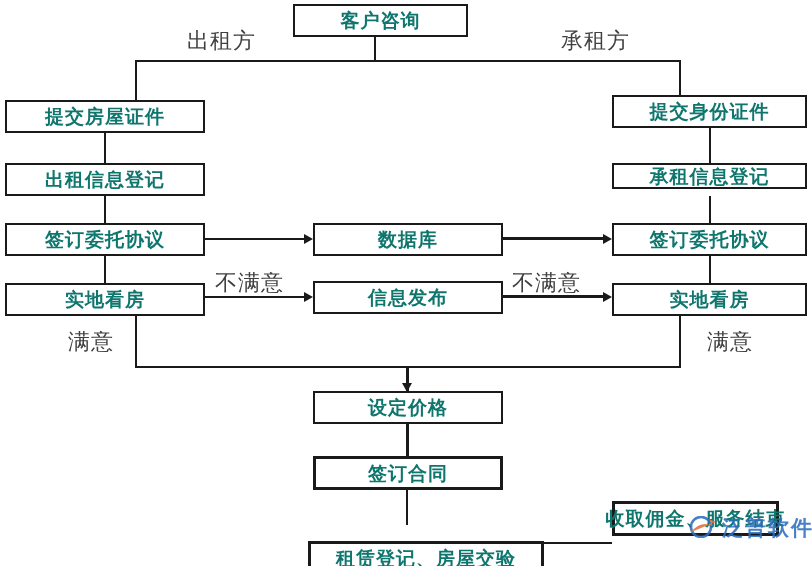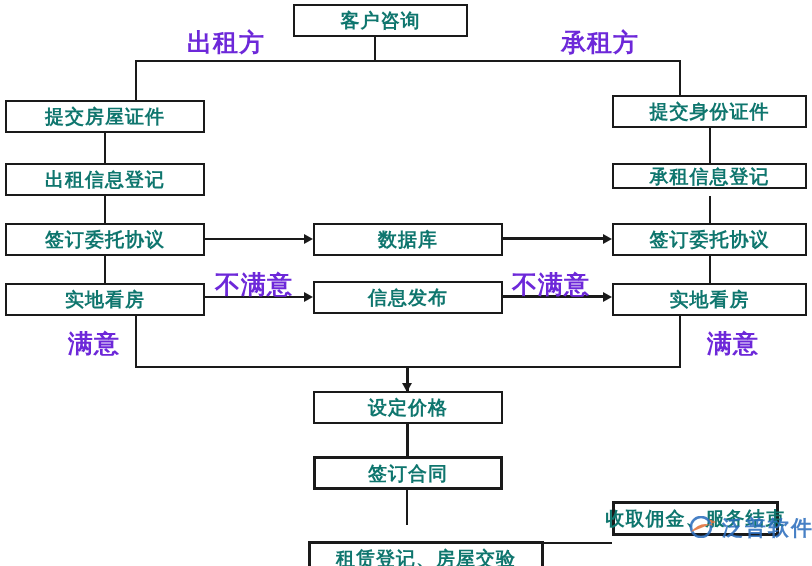--- a/index.html
+++ b/index.html
@@ -34,23 +34,23 @@
   .node-label {
     font-size: 19px;
     line-height: 1;
     font-weight: bold;
   }
   .node.thick {
     border-width: 3px;
   }
   .free-label {
     position: absolute;
-    color: #6d28d9;
-    font-weight: bold;
-    font-size: 25px;
+    color: #404040;
+    font-weight: normal;
+    font-size: 22px;
     letter-spacing: 1px;
     z-index: 4;
     white-space: nowrap;
   }
   .edge {
     position: absolute;
     background: #1a1a1a;
     z-index: 1;
   }
   .edge.h { height: 2px; }

